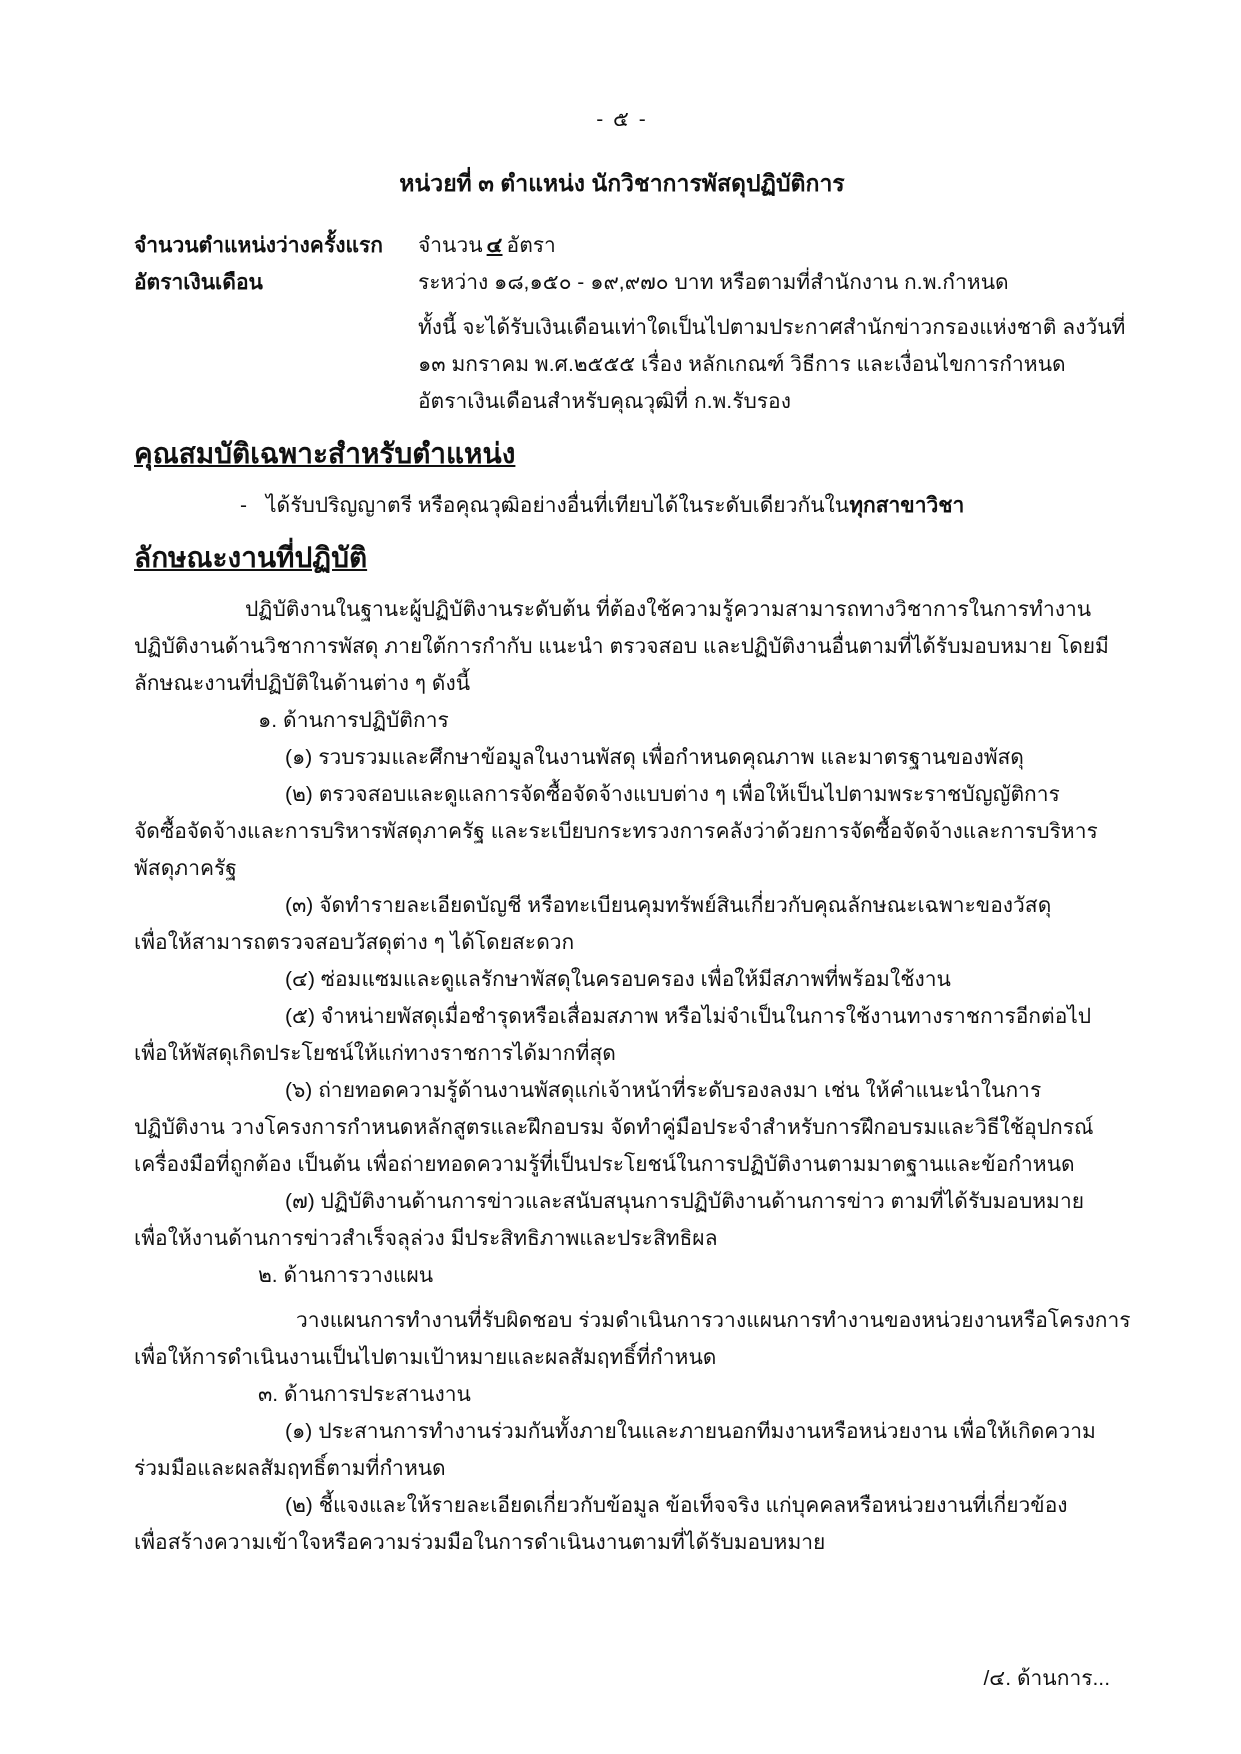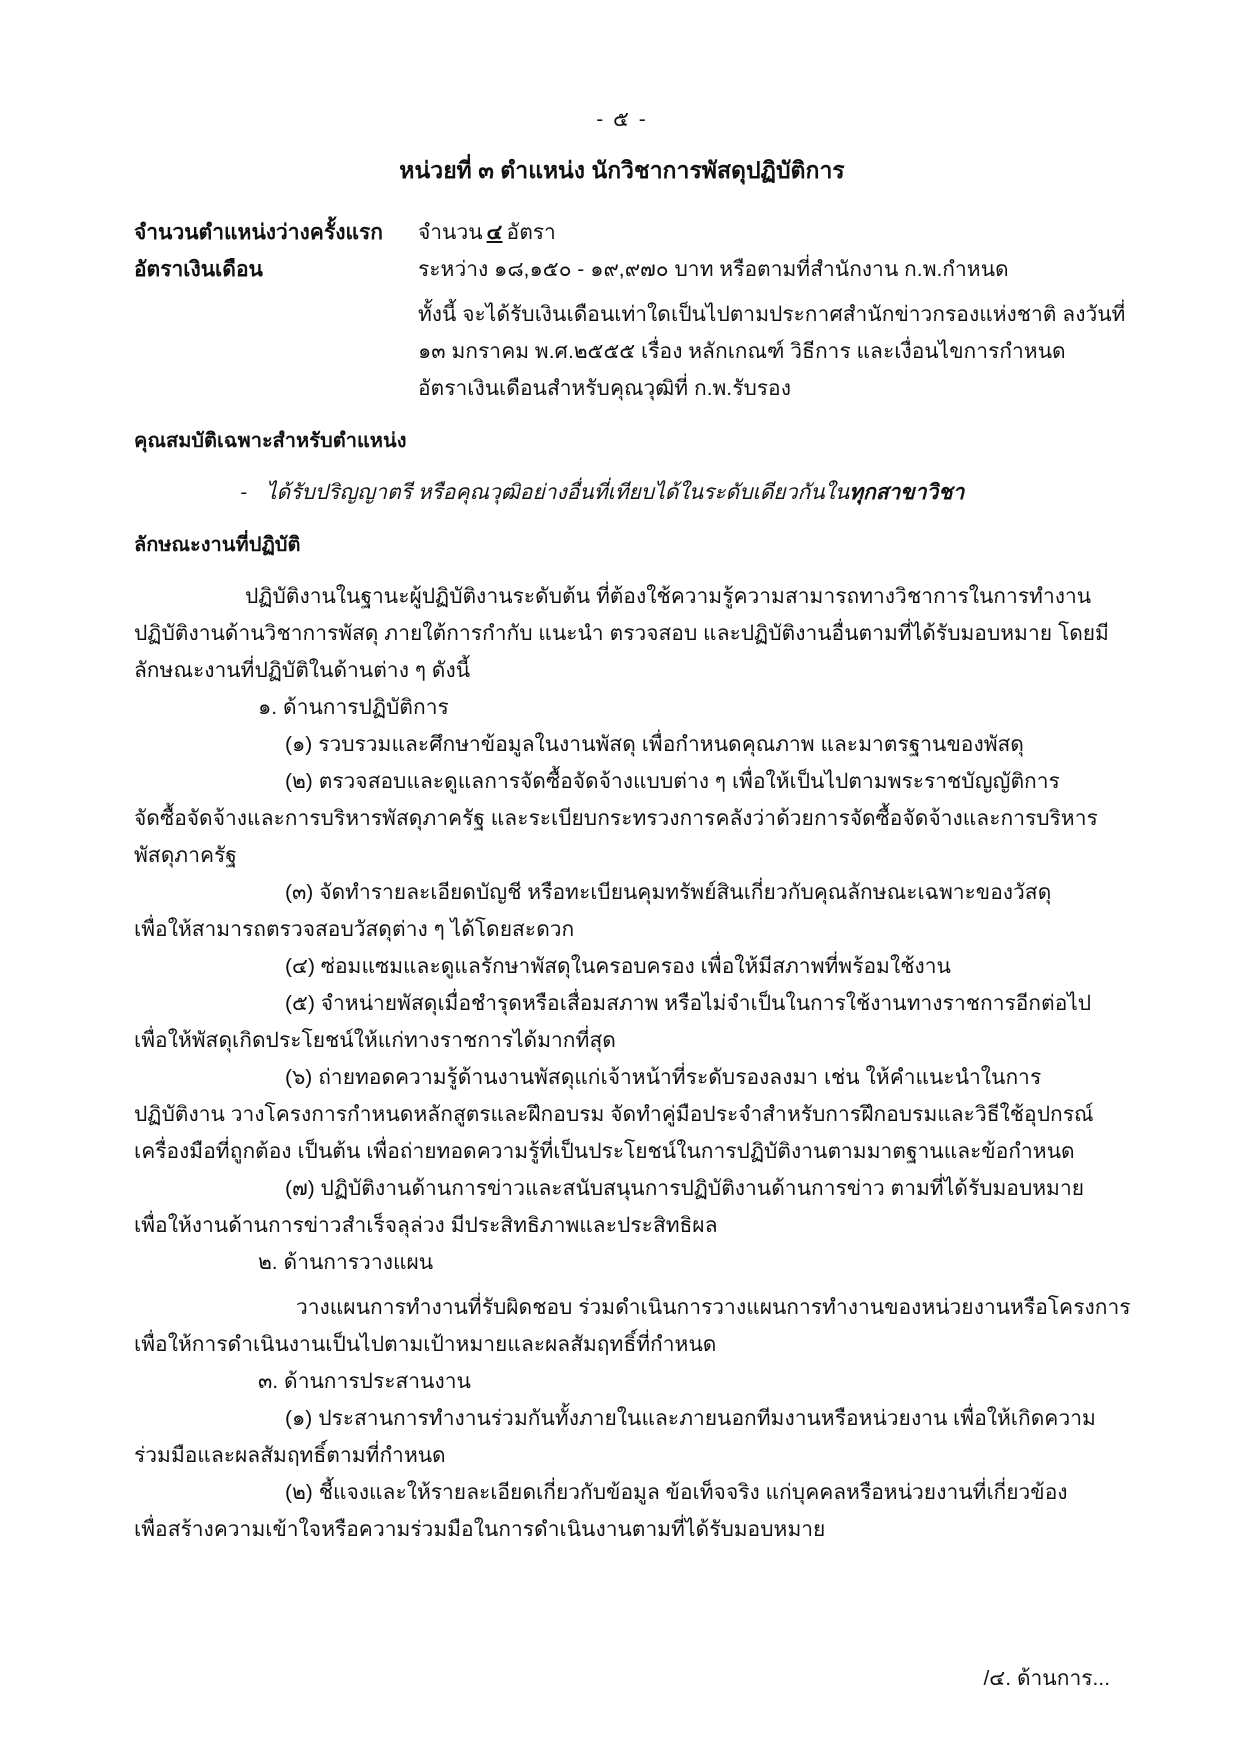--- a/index.html
+++ b/index.html
@@ -15,45 +15,46 @@
     padding: 100px 131px 0 134px;
     position: relative;
     background: #ffffff;
   }
   .line { font-size: 21px; line-height: 37px; white-space: nowrap; }
   .center { text-align: center; }
   .pageno { letter-spacing: 2px; }
   .title {
     font-weight: bold;
     font-size: 23px;
-    margin-top: 15px;
+    margin-top: 28px;
     margin-bottom: 24px;
     text-align: center;
   }
   .info-row { display: flex; align-items: flex-start; gap: 38px; }
   .info-label {
     width: 246px; flex: 0 0 246px;
     font-weight: bold;
     font-size: 21px; line-height: 37px;
     white-space: nowrap;
   }
   .info-value { flex: 1 1 auto; }
   .info-value .line:nth-child(2) { margin-top: 8px; }
   .count {
     font-weight: bold;
     text-decoration: underline;
     padding: 0 4px;
   }
   .heading {
     font-weight: bold;
-    font-size: 20px;
+    font-size: 28px;
     margin-top: 16px;
     margin-bottom: 14px;
+    text-decoration: underline;
   }
-  .bullet-line { padding-left: 106px; margin: 12px 0 12px 0; font-style: italic; }
+  .bullet-line { padding-left: 106px; margin: 12px 0 12px 0; }
   .bullet-line .dash { display: inline-block; width: 26px; }
   .bullet-line b { font-weight: bold; }
   
   .ind-b  { padding-left: 0; }
   .ind-p  { padding-left: 111px; }
   .ind-s  { padding-left: 124px; }
   .ind-it { padding-left: 151px; }
   .ind-p2 { padding-left: 162px; margin-top: 8px; }
   .footer {
     position: absolute;

